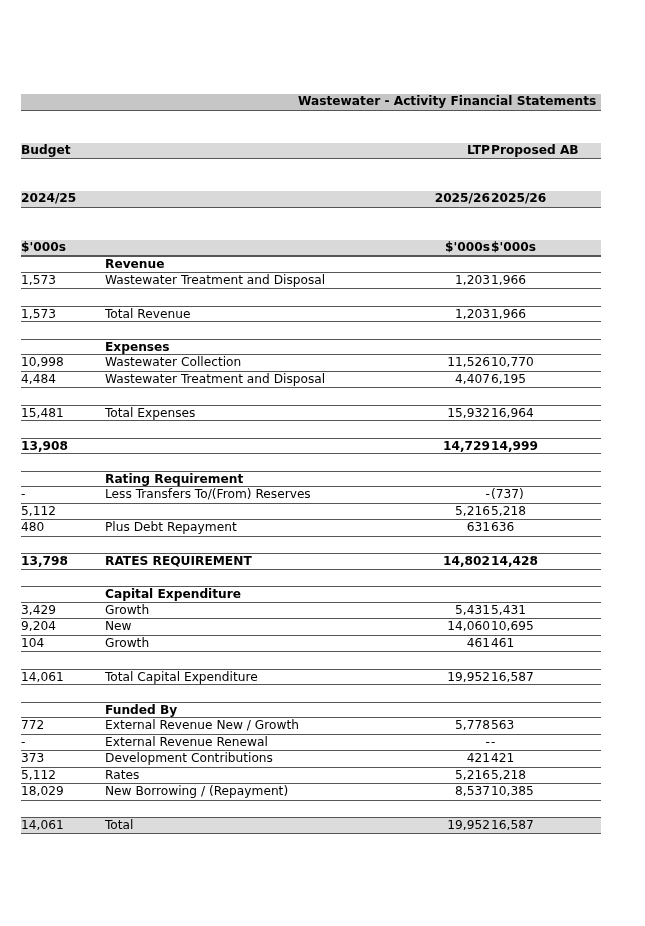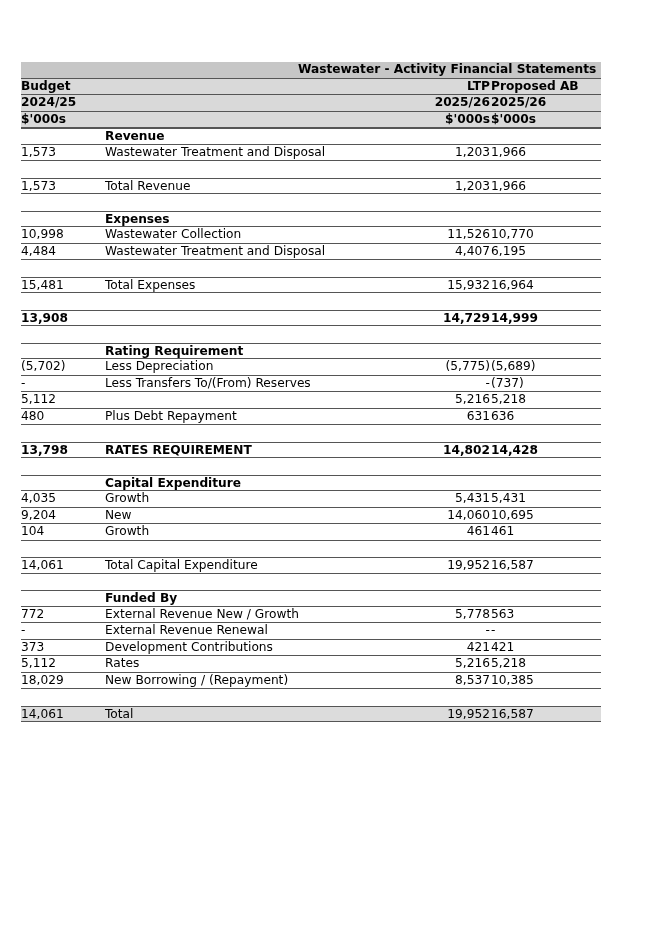--- a/index.html
+++ b/index.html
@@ -1,19 +1,19 @@
 <!DOCTYPE html>
 <html><head>
 <meta charset="utf-8">
 <style>
   html, body { margin:0; padding:0; background:#ffffff; }
   body { width:645px; height:926px; position:relative; font-family:"DejaVu Sans","Liberation Sans",sans-serif; color:#000; }
   .sheet { position:absolute; left:21px; top:62px; width:580px; }
   .row { position:relative; height:16.5px; box-sizing:border-box; font-size:12.2px; line-height:15px; white-space:nowrap; }
-  .row.hdr { background:#d9d9d9; font-weight:bold; border-bottom:1.5px solid #555; }
+  .row.hdr { background:#d9d9d9; font-weight:bold; border-bottom:1.5px solid #555;margin-top:32px; }
   .row.title { background:#c6c6c6; }
   .row.bt { border-top:1.5px solid #555; }
   .row.bb { border-bottom:1.5px solid #555; }
   .row.shade { background:#dcdcdc; }
   .row.bold { font-weight:bold; }
   .c-bud { position:absolute; left:0; width:80px; text-align:left; }
   .c-desc { position:absolute; left:84px; }
   .c-ltp { position:absolute; left:360px; width:109px; text-align:right; }
   .c-ab { position:absolute; left:470px; width:108px; text-align:left; }
   .c-title { position:absolute; left:277px; font-weight:bold; }
@@ -84,26 +84,20 @@
       <div class="row bb bt bold">
         <span class="c-bud">13,908</span>
         <span class="c-ltp">14,729</span>
         <span class="c-ab">14,999</span>
       </div>
       <div class="row"></div>
       <div class="row bold bt bb">
         <span class="c-desc">Rating Requirement</span>
       </div>
       <div class="row bb">
-        <span class="c-bud">(5,702)</span>
-        <span class="c-desc">Less Depreciation</span>
-        <span class="c-ltp">(5,775)</span>
-        <span class="c-ab">(5,689)</span>
-      </div>
-      <div class="row bb">
         <span class="c-bud">-</span>
         <span class="c-desc">Less Transfers To/(From) Reserves</span>
         <span class="c-ltp">-</span>
         <span class="c-ab">(737)</span>
       </div>
       <div class="row bb">
         <span class="c-bud">5,112</span>
         <span class="c-ltp">5,216</span>
         <span class="c-ab">5,218</span>
       </div>
@@ -118,21 +112,21 @@
         <span class="c-bud">13,798</span>
         <span class="c-desc">RATES REQUIREMENT</span>
         <span class="c-ltp">14,802</span>
         <span class="c-ab">14,428</span>
       </div>
       <div class="row"></div>
       <div class="row bold bt bb">
         <span class="c-desc">Capital Expenditure</span>
       </div>
       <div class="row bb">
-        <span class="c-bud">4,035</span>
+        <span class="c-bud">3,429</span>
         <span class="c-desc">Growth</span>
         <span class="c-ltp">5,431</span>
         <span class="c-ab">5,431</span>
       </div>
       <div class="row bb">
         <span class="c-bud">9,204</span>
         <span class="c-desc">New</span>
         <span class="c-ltp">14,060</span>
         <span class="c-ab">10,695</span>
       </div>

